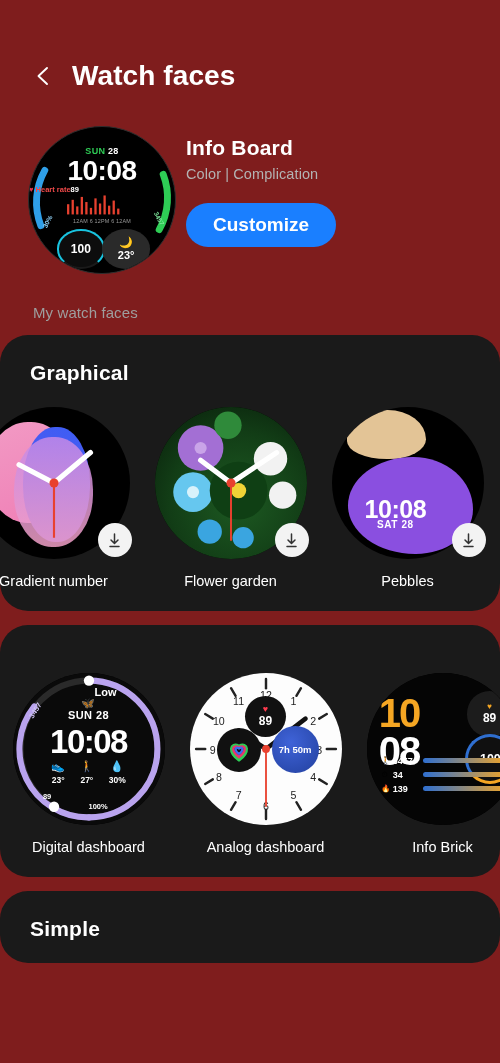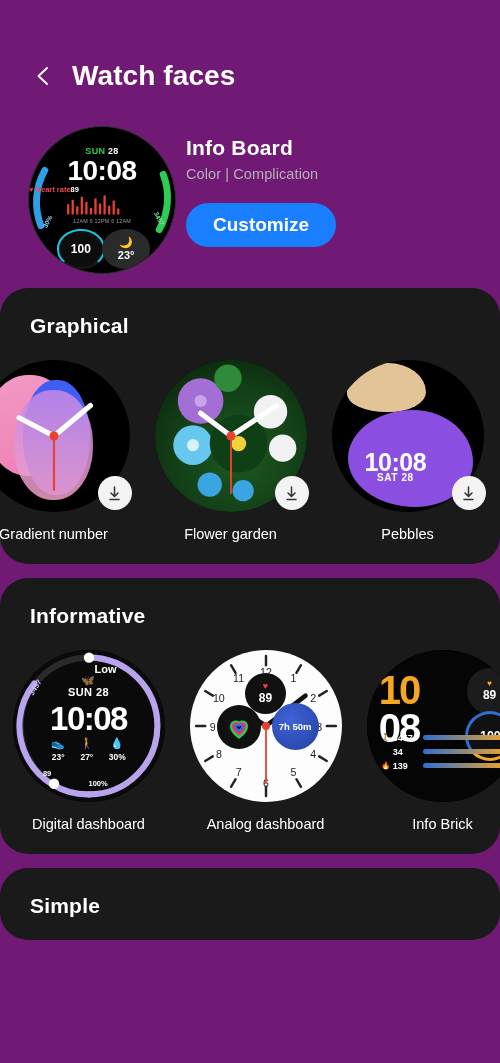--- a/index.html
+++ b/index.html
@@ -2,21 +2,21 @@
 <html><head>
 <meta charset="utf-8">
 <style>
   * { box-sizing: border-box; margin: 0; padding: 0; }
   html, body {
     width: 500px; height: 1063px;
     background: #000;
     font-family: "Liberation Sans", sans-serif;
     overflow: hidden;
   }
-  .screen { position: relative; width: 500px; height: 1063px; background: #701a75; }
+  .screen { position: relative; width: 500px; height: 1063px; background: #7f1d1d; }
 
   
   .header { display: flex; align-items: center; padding: 44px 0 0 26px; height: 108px; }
   .back-btn {
     width: 34px; height: 34px; display: flex; align-items: center; justify-content: center;
     cursor: pointer; flex: none; margin-right: 12px;
   }
   .back-btn svg { display: block; }
   .page-title { color: #fff; font-size: 28px; font-weight: 700; letter-spacing: .1px; }
 
@@ -225,20 +225,21 @@
       </div>
     </div>
 
     <div class="hero-info">
       <div class="hero-name">Info Board</div>
       <div class="hero-sub">Color | Complication</div>
       <button class="customize-btn">Customize</button>
     </div>
   </div>
 
+  <div class="my-faces">My watch faces</div>
 
   <div class="card">
     <div class="card-title">Graphical</div>
     <div class="face-row">
 
       <div class="face-cell shift-l">
         <div class="thumb-wrap">
           <div class="thumb">
             <div class="gn-a"></div>
               <div class="gn-b"></div>
@@ -307,21 +308,20 @@
             </svg>
           </div>
         </div>
         <div class="face-label">Pebbles</div>
       </div>
 
     </div>
   </div>
 
   <div class="card">
-    <div class="card-title">Informative</div>
     <div class="face-row">
 
       <div class="face-cell">
         <div class="thumb-wrap">
           <div class="thumb">
             <div class="dd-bg"></div>
             <svg viewBox="0 0 100 100" style="position:absolute;inset:0">
               <circle cx="50" cy="50" r="45" fill="none" stroke="#2a2a2a" stroke-width="4"></circle>
               <path d="M50 5 A45 45 0 0 1 50 95" fill="none" stroke="#b9a3ee" stroke-width="4" stroke-linecap="round"></path>
               <path d="M50 95 A45 45 0 0 1 14 22" fill="none" stroke="#b9a3ee" stroke-width="4" stroke-linecap="round"></path>

